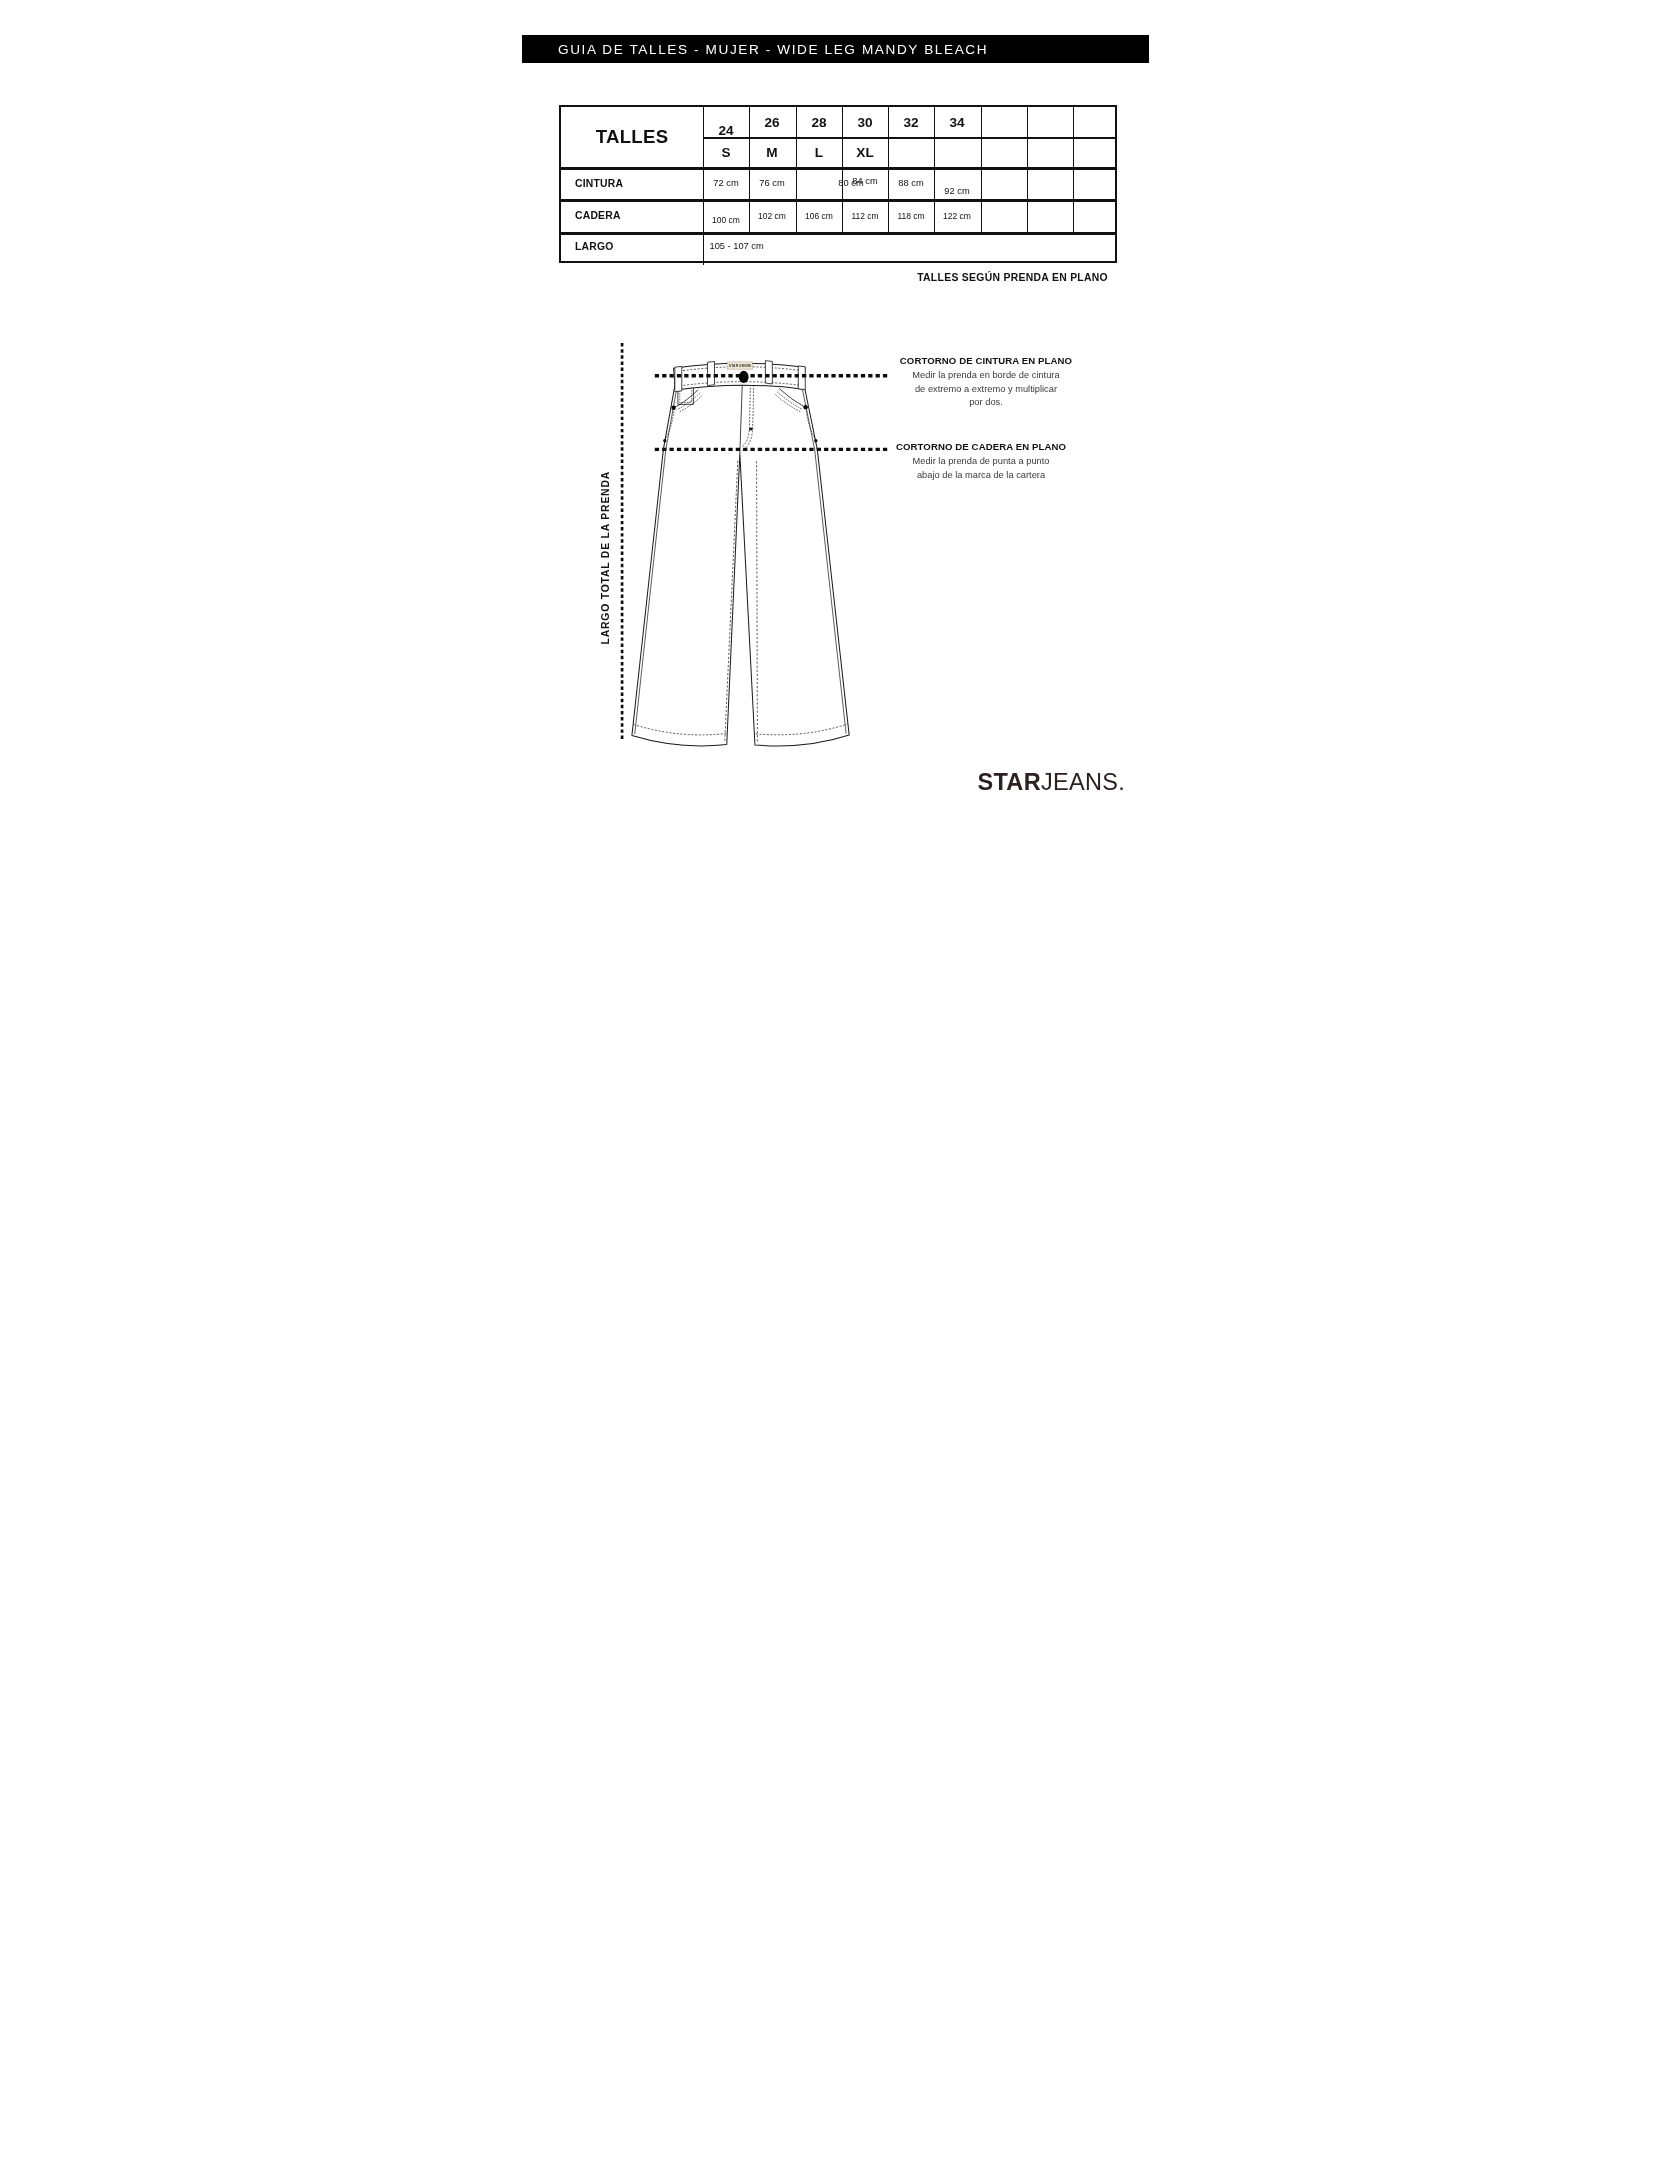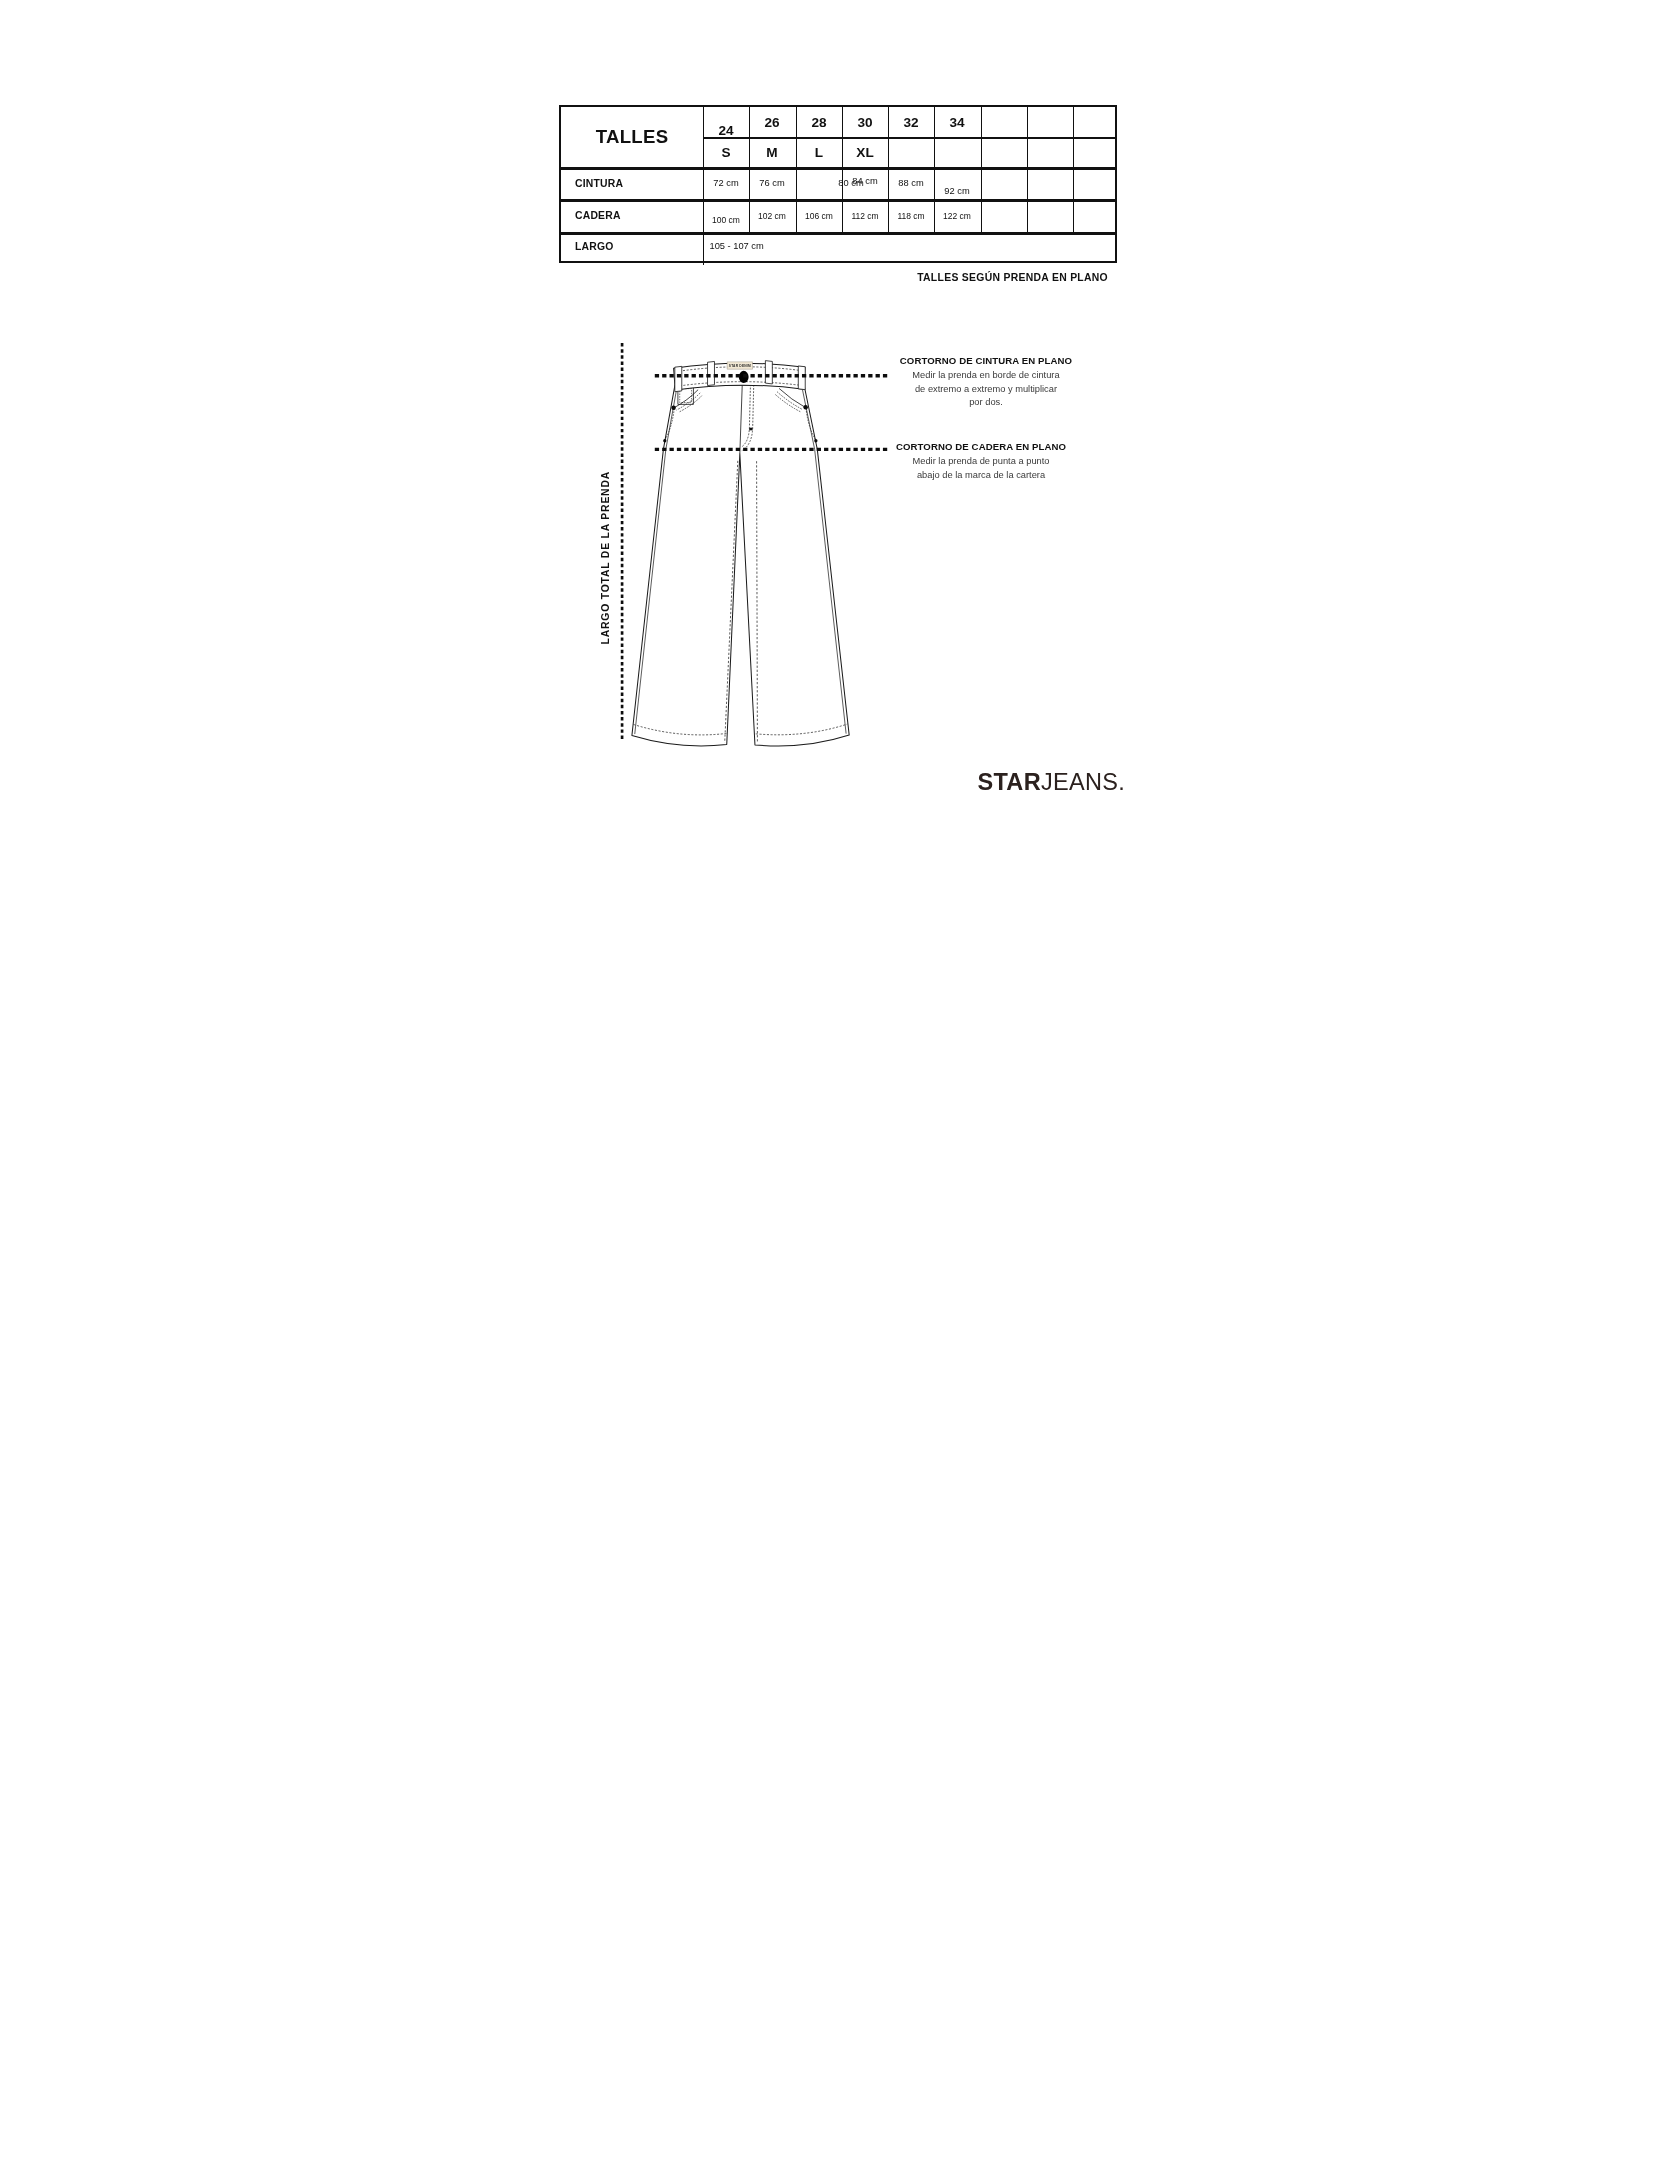--- a/index.html
+++ b/index.html
@@ -66,20 +66,23 @@
     color:#2b211e; letter-spacing:0.3px; white-space:nowrap;
   }
   #brand-logo .logo-bold { font-weight:700; }
   #brand-logo .logo-light { font-weight:400; }
 </style>
 </head>
 <body>
 
 <div id="page">
 
+  <div id="title-bar">
+    <div class="bar-text">GUIA DE TALLES - MUJER - WIDE LEG MANDY BLEACH</div>
+  </div>
 
   <div id="size-table">
 
     <div class="vline" style="left:142px; top:0; height:158px;"></div>
     <div class="vline" style="left:188px; top:0; height:126px;"></div>
     <div class="vline" style="left:235px; top:0; height:126px;"></div>
     <div class="vline" style="left:281px; top:0; height:126px;"></div>
     <div class="vline" style="left:327px; top:0; height:126px;"></div>
     <div class="vline" style="left:373px; top:0; height:126px;"></div>
     <div class="vline" style="left:420px; top:0; height:126px;"></div>

